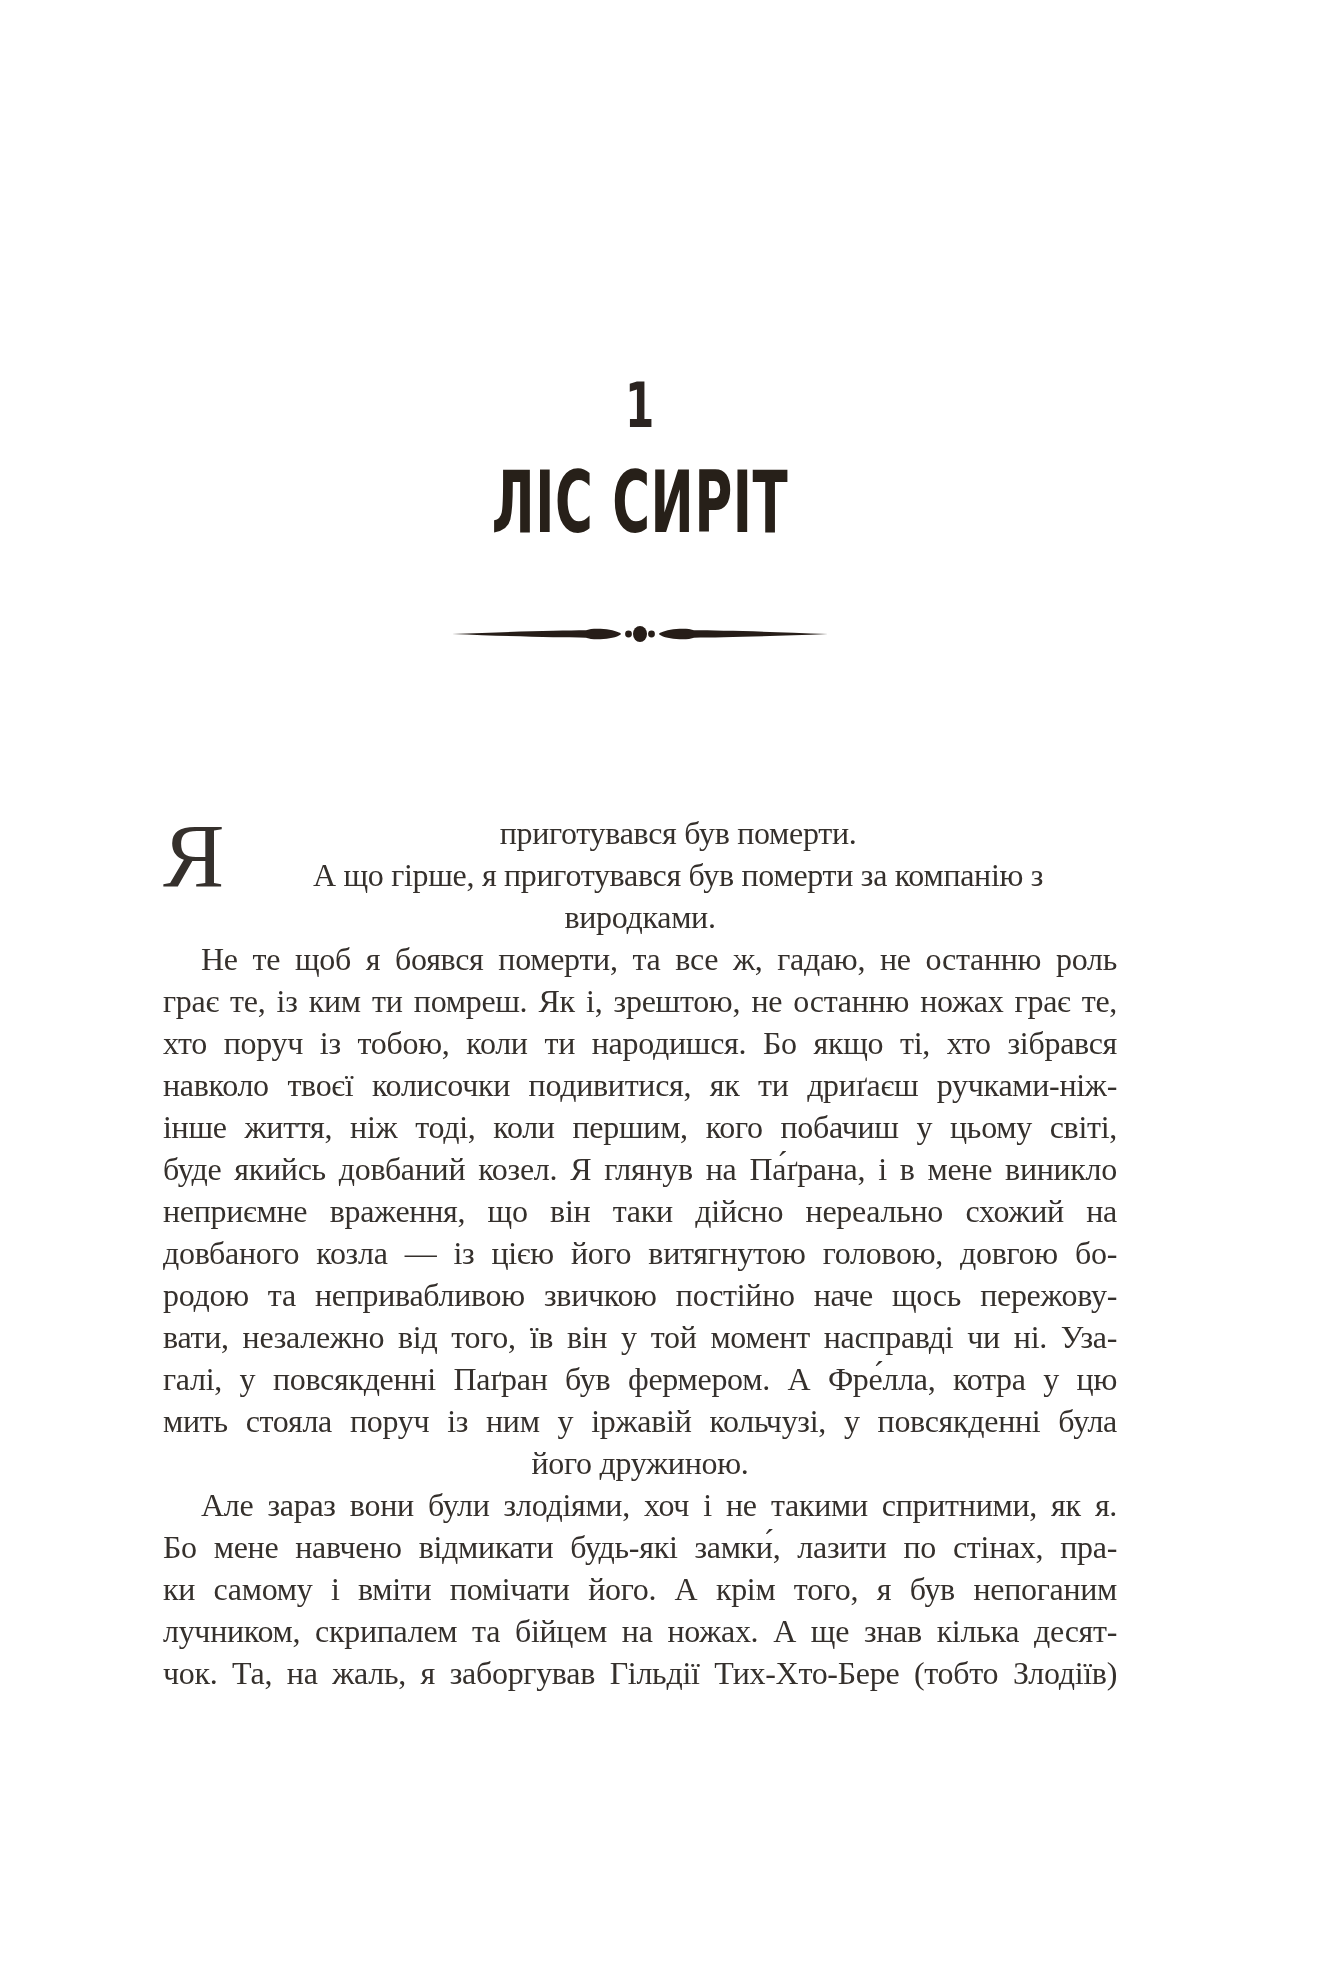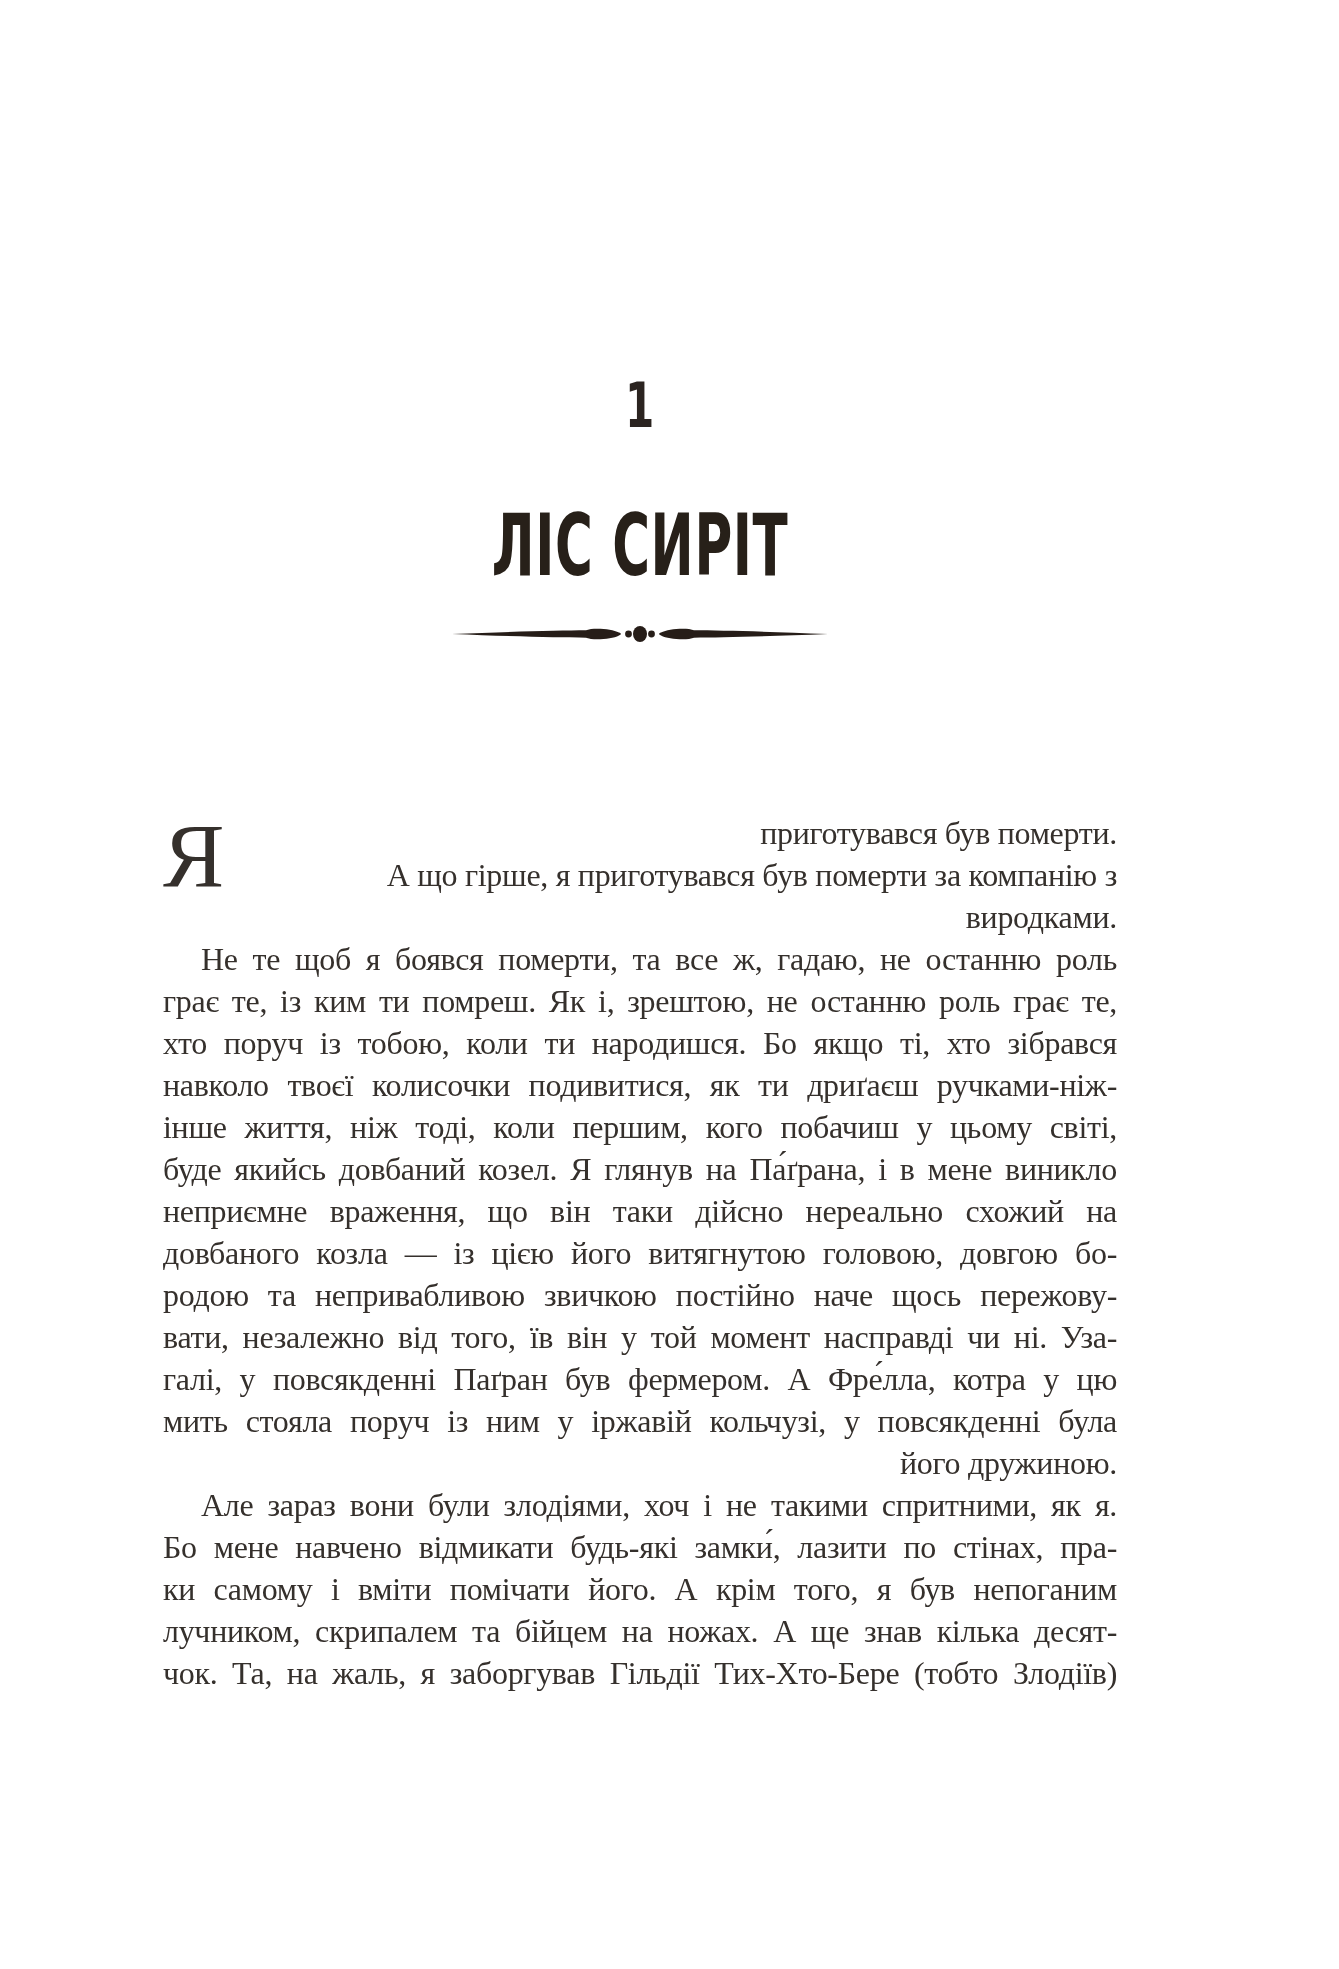--- a/index.html
+++ b/index.html
@@ -18,21 +18,21 @@
     text-align:center;
     font-family:"DejaVu Sans","Liberation Sans",sans-serif;
     font-weight:bold;
     font-size:62px;
     line-height:62px;
     color:#2b2420;
   }
   .chapter-number .cond{display:inline-block;transform:scaleX(0.68);transform-origin:center;}
 
   .chapter-title{
-    top:502px;
+    top:459px;
     text-align:center;
     font-family:"DejaVu Sans","Liberation Sans",sans-serif;
     font-weight:bold;
     font-size:86px;
     line-height:86px;
     color:#272019;
     letter-spacing:1px;
   }
   .chapter-title .cond{display:inline-block;transform:scaleX(0.60);transform-origin:center;white-space:nowrap;}
 
@@ -40,21 +40,21 @@
   .divider svg{display:inline-block;vertical-align:top;}
 
   .body-text{
     top:812px;
     font-size:32px;
     line-height:42px;
     letter-spacing:-0.3px;
     color:#35302c;
   }
   .para{margin:0;padding:0;}
-  .bl{text-align:right;}
+  .bl{text-align:center;}
   .bl.j{text-align:justify;text-align-last:justify;}
   .bl.ind{padding-left:38px;}
   .it{}
   .dropcap{
     float:left;
     font-size:92px;
     line-height:78px;
     height:78px;
     margin:5px 15px 0 0;
     color:#35302c;
@@ -84,21 +84,21 @@
   </div>
 
   <div class="col body-text">
       <div class="para">
         <span class="dropcap">Я</span>
         <div class="bl"><span>приготувався був померти.</span></div>
         <div class="bl"><span>А що гірше, я приготувався був померти за компанію з виродками.</span></div>
       </div>
       <div class="para">
         <div class="bl j ind"><span>Не те щоб я боявся померти, та все ж, гадаю, не останню роль</span></div>
-        <div class="bl j"><span>грає те, із </span><span class="it">ким</span><span> ти помреш. Як і, зрештою, не останню роль грає те,</span></div>
+        <div class="bl j"><span>грає те, із </span><span class="it">ким</span><span> ти помреш. Як і, зрештою, не останню ножах грає те,</span></div>
         <div class="bl j"><span class="it">хто</span><span> поруч із тобою, коли ти народишся. Бо якщо ті, хто зібрався</span></div>
         <div class="bl j"><span>навколо твоєї колисочки подивитися, як ти дриґаєш ручками-ніж-</span></div>
         <div class="bl j"><span>інше життя, ніж тоді, коли першим, кого побачиш у цьому світі,</span></div>
         <div class="bl j"><span>буде якийсь довбаний козел. Я глянув на Па́ґрана, і в мене виникло</span></div>
         <div class="bl j"><span>неприємне враження, що він таки дійсно нереально схожий на</span></div>
         <div class="bl j"><span>довбаного козла — із цією його витягнутою головою, довгою бо-</span></div>
         <div class="bl j"><span>родою та непривабливою звичкою постійно наче щось пережову-</span></div>
         <div class="bl j"><span>вати, незалежно від того, їв він у той момент насправді чи ні. Уза-</span></div>
         <div class="bl j"><span>галі, у повсякденні Паґран був фермером. А Фре́лла, котра у цю</span></div>
         <div class="bl j"><span>мить стояла поруч із ним у іржавій кольчузі, у повсякденні була</span></div>

